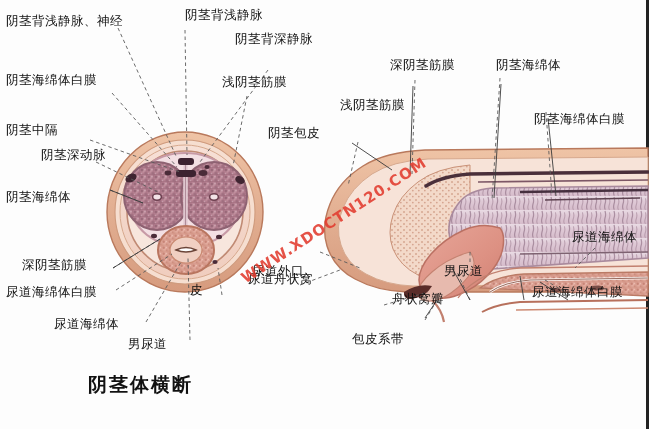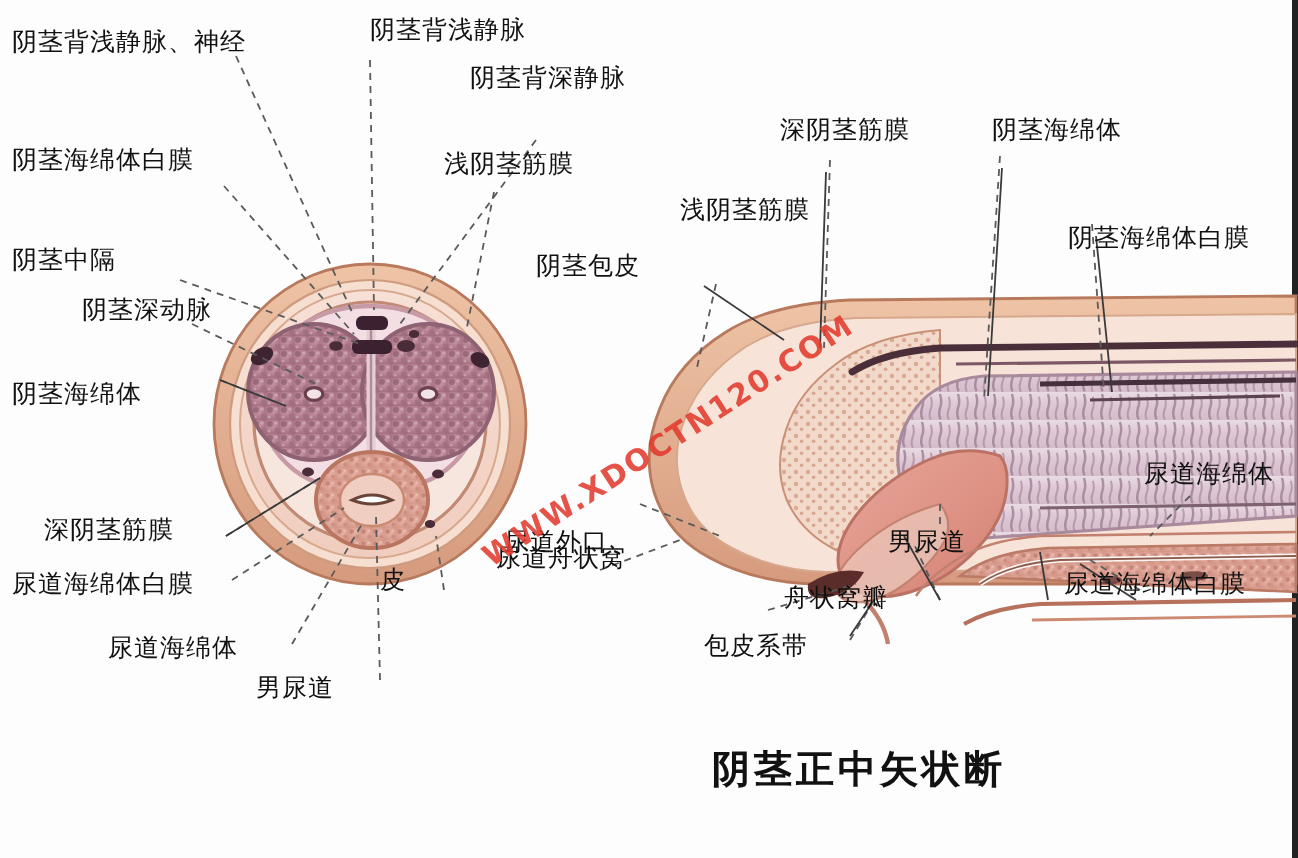--- a/index.html
+++ b/index.html
@@ -299,23 +299,23 @@
   <div class="lbl" style="left:128px;top:337px;">男尿道</div>
   <div class="lbl" style="left:190px;top:283px;">皮</div>
 
   <div class="lbl" style="left:390px;top:58px;">深阴茎筋膜</div>
   <div class="lbl" style="left:496px;top:58px;">阴茎海绵体</div>
   <div class="lbl" style="left:340px;top:98px;">浅阴茎筋膜</div>
   <div class="lbl" style="left:534px;top:112px;">阴茎海绵体白膜</div>
   <div class="lbl" style="left:268px;top:126px;">阴茎包皮</div>
   <div class="lbl" style="left:252px;top:236px;margin-top:28px;">尿道外口</div>
   <div class="lbl" style="left:248px;top:272px;">尿道舟状窝</div>
-  <div class="lbl" style="left:352px;top:316px;">包皮系带</div>
+  <div class="lbl" style="left:352px;top:332px;">包皮系带</div>
   <div class="lbl" style="left:392px;top:292px;">舟状窝瓣</div>
   <div class="lbl" style="left:444px;top:264px;">男尿道</div>
   <div class="lbl" style="left:572px;top:230px;">尿道海绵体</div>
   <div class="lbl" style="left:532px;top:285px;">尿道海绵体白膜</div>
 
   <div class="wm" style="left:238px;top:272px;">WWW.XDOCTN120.COM</div>
 
-  <div class="title" style="left:356px;top:372px;">阴茎正中矢状断</div>
+  <div class="title" style="left:88px; top:372px;">阴茎体横断</div>
 
 </div>
 
 </body></html>

